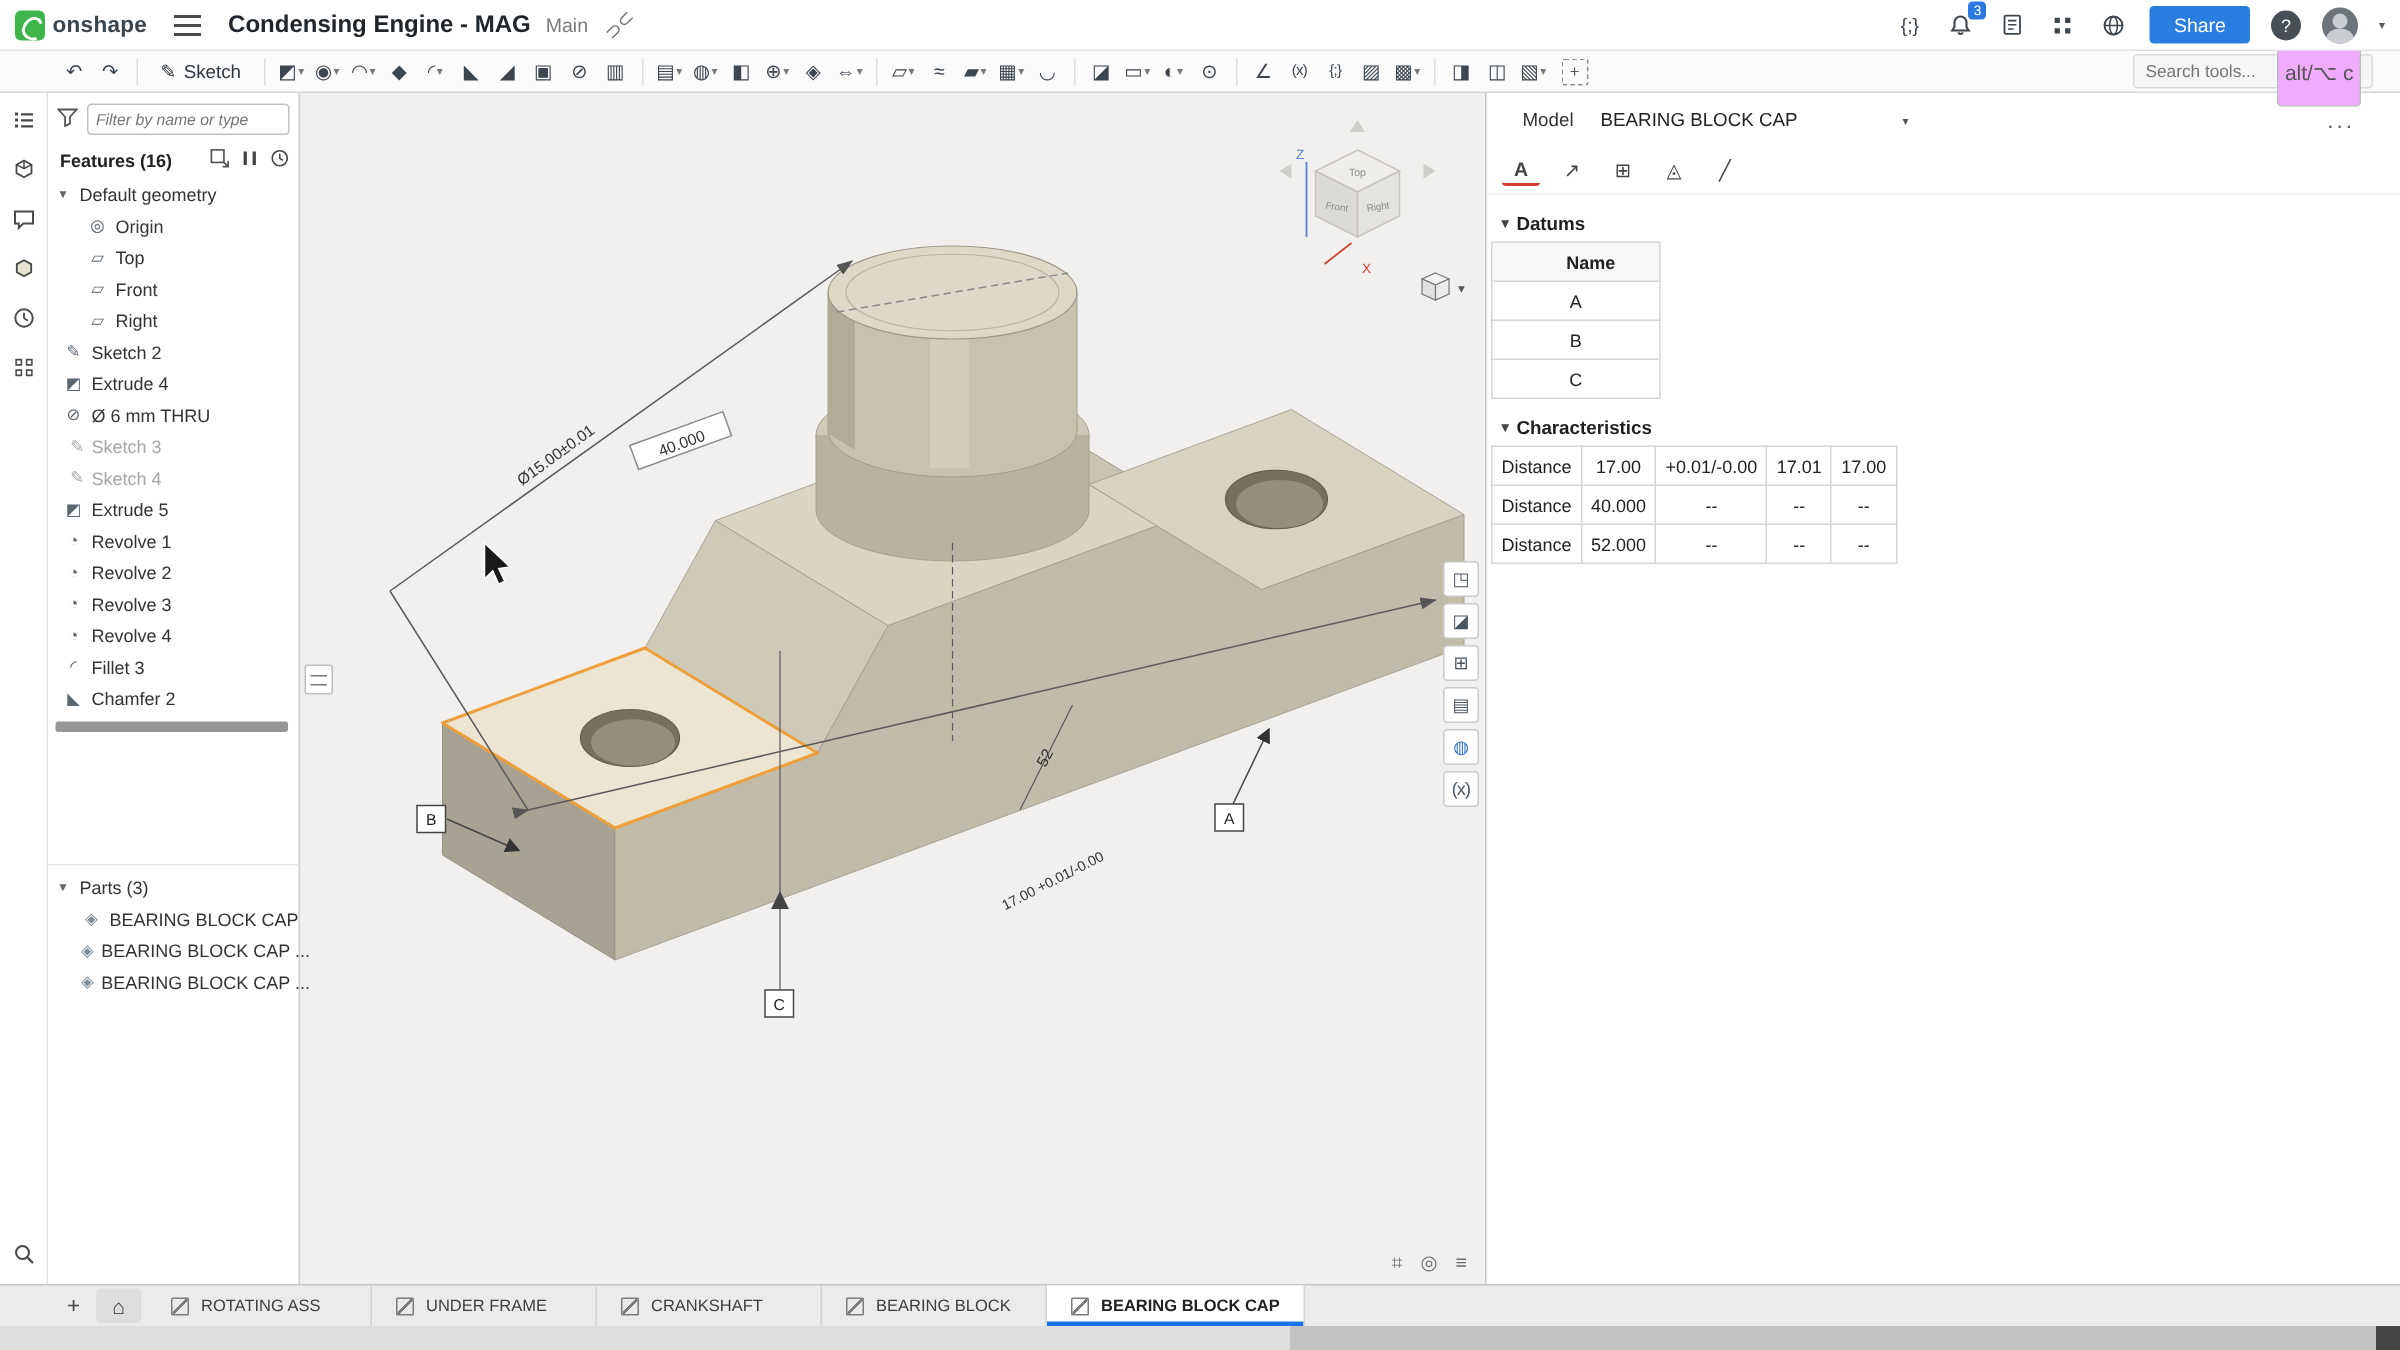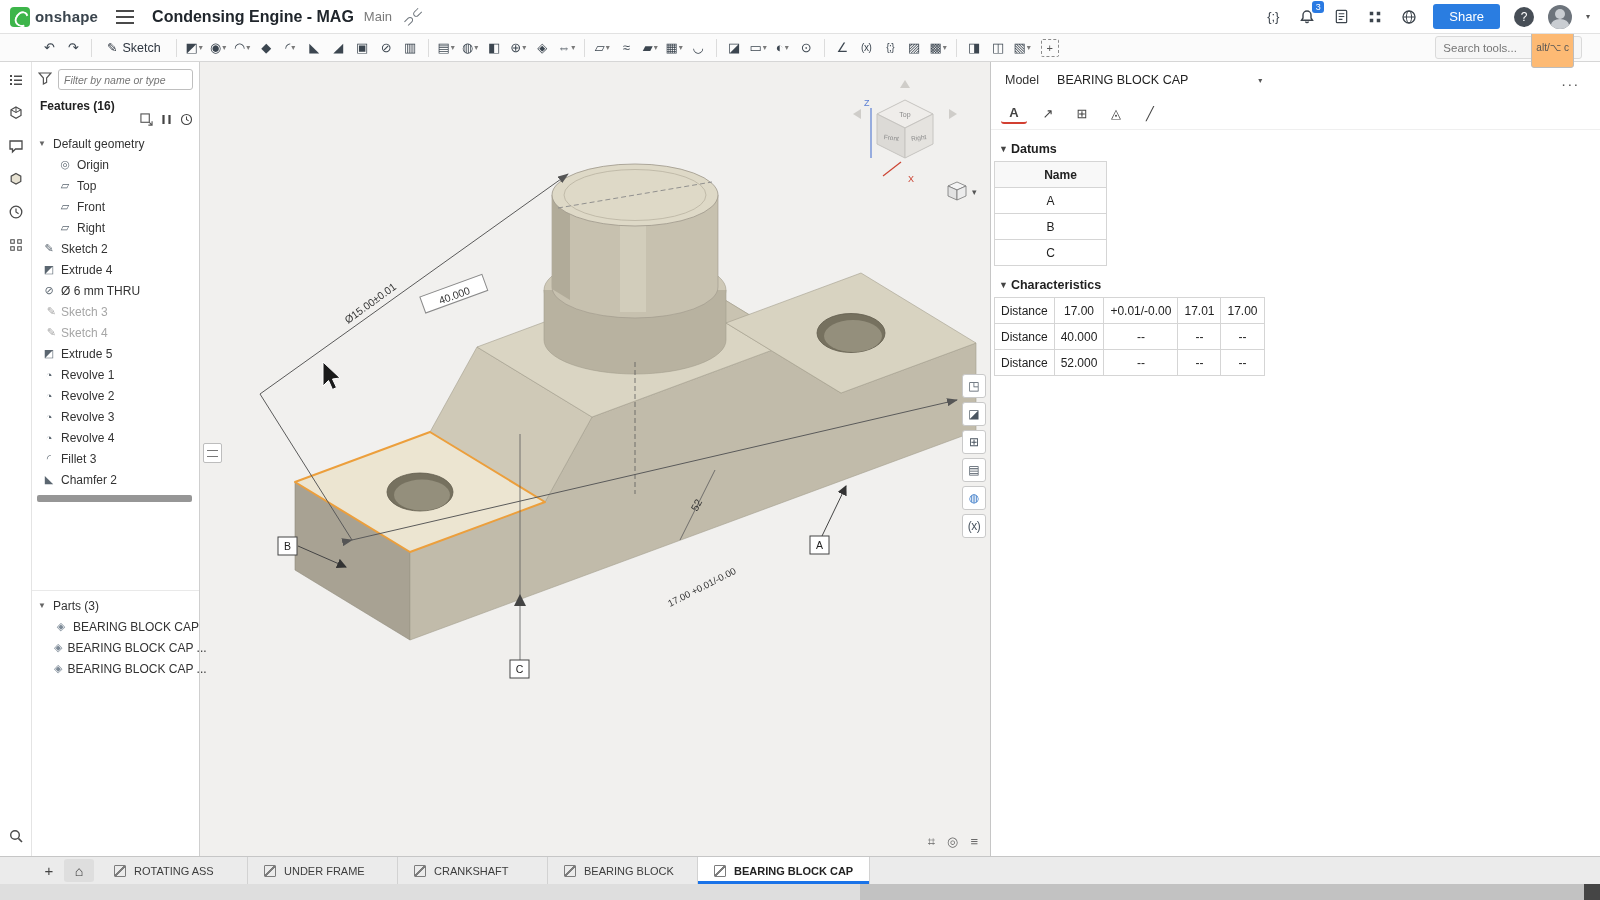--- a/index.html
+++ b/index.html
@@ -40,35 +40,35 @@
   .tbtxt { font-size:10px; letter-spacing:-0.5px; }
   .sep { width:1px; height:18px; background:#dcdcdc; margin:0 5px; }
   .sketchbtn { display:flex; align-items:center; gap:5px; height:24px; padding:0 9px; border-radius:3px;
     font-size:12.5px; color:#2e3640; cursor:pointer;}
   .marquee { width:18px; height:18px; border:1px dashed #8c8c8c; border-radius:2px; display:flex; align-items:center;
     justify-content:center; font-size:11px; color:#555; margin:0 6px; cursor:pointer;}
   .searchtools { margin-left:auto; margin-right:12px; display:flex; align-items:center; gap:6px; height:23px;
     padding:0 7px; border:1px solid #dadada; background:#f6f6f6; border-radius:3px; }
   .searchtools input { border:none; background:transparent; outline:none; width:82px; font-size:11.5px; color:#444;
     font-family:"Liberation Sans", sans-serif;}
-  .kbd { border:1px solid #bdbdbd; background:#fdba74; border-radius:3px; font-size:10px; color:#555; padding:14px 4px; white-space:nowrap;}
+  .kbd { border:1px solid #bdbdbd; background:#f0abfc; border-radius:3px; font-size:14px; color:#555; padding:14px 4px; white-space:nowrap;}
 
   
   #rail { position:absolute; left:0; top:62px; width:32px; height:794px; background:#fff; border-right:1px solid #e4e4e4;
     display:flex; flex-direction:column; align-items:center; padding-top:8px; gap:13px; z-index:20;}
   .railic { width:20px; height:20px; display:flex; align-items:center; justify-content:center; cursor:pointer; }
   .railspacer { flex:1; }
 
   
   #fpanel { position:absolute; left:32px; top:62px; width:168px; height:794px; background:#fff;
     border-right:1px solid #cfcfcf; z-index:20; display:flex; flex-direction:column; font-size:12px;}
   .frow { display:flex; align-items:center; gap:6px; padding:7px 6px 5px 6px; }
   .filterbox { flex:1; height:21px; border:1px solid #bfbfbf; border-radius:3px; padding:0 5px; font-size:10.5px;
     font-style:italic; color:#666; outline:none; width:100%; font-family:"Liberation Sans", sans-serif;}
-  .fhead { display:flex; padding:4px 6px 4px 8px;flex-direction:column; }
+  .fhead { display:flex; align-items:center; padding:4px 6px 4px 8px; }
   .fhead .t { font-size:12px; font-weight:bold; color:#222; }
   .fhead .ics { margin-left:auto; display:flex; gap:9px; align-items:center; }
   .trow { height:21px; display:flex; align-items:center; gap:5px; padding-left:6px; cursor:pointer; white-space:nowrap;}
   .lvl2 { padding-left:26px; }
   .lvl1f { padding-left:10px; }
   .tchev { font-size:8px; color:#666; width:10px; }
   .ticon { width:14px; text-align:center; font-size:11px; color:#5b6670; font-style:normal;}
   .ic-origin::before { content:"◎"; }
   .ic-plane::before { content:"▱"; }
   .ic-sketch::before { content:"✎"; }
@@ -95,21 +95,21 @@
   .vbottom .vbi { font-size:13px; color:#6a6a6a; cursor:pointer; }
   .handle { position:absolute; left:3px; top:381px; width:19px; height:20px; background:#fff; border:1px solid #bdbdbd;
     border-radius:2px; display:flex; align-items:center; justify-content:center; cursor:pointer;}
   .handle span { display:block; width:11px; height:7px; border-top:1.5px solid #777; border-bottom:1.5px solid #777; }
 
   
   #rpanel { position:absolute; left:990px; top:62px; width:610px; height:794px; background:#fff;
     border-left:1px solid #c6c6c6; z-index:20; }
   .rp-head { height:28px; border-bottom:1px solid #ddd; background:#fcfcfc; display:flex; align-items:center;
     justify-content:center; font-size:12.5px; font-weight:bold; color:#2e6fc0; }
-  .rp-model { height:36px; display:flex; align-items:center; padding:0 14px; gap:18px; }
+  .rp-model { height:36px; display:flex; align-items:center; padding:0 24px; gap:18px; }
   .rp-model .lbl { font-size:12.5px; color:#333; }
   .modelsel { display:flex; align-items:center; gap:70px; cursor:pointer; }
   .modelsel .val { font-size:12.5px; color:#222; }
   .rp-more { margin-left:auto; font-size:15px; letter-spacing:2px; color:#555; cursor:pointer; padding:0 6px; }
   .rp-icons { height:32px; display:flex; align-items:center; gap:8px; padding:0 10px; border-bottom:1px solid #efefef; }
   .rpi { width:26px; height:24px; display:flex; align-items:center; justify-content:center; font-size:13px;
     color:#444; border-radius:3px; cursor:pointer; }
   .rpi.aund { font-weight:bold; border-bottom:2px solid #d23f31; height:20px; }
   .rp-section-h { display:flex; align-items:center; gap:3px; padding:12px 8px 5px 8px; font-weight:bold;
     font-size:12.5px; color:#1f1f1f; }

